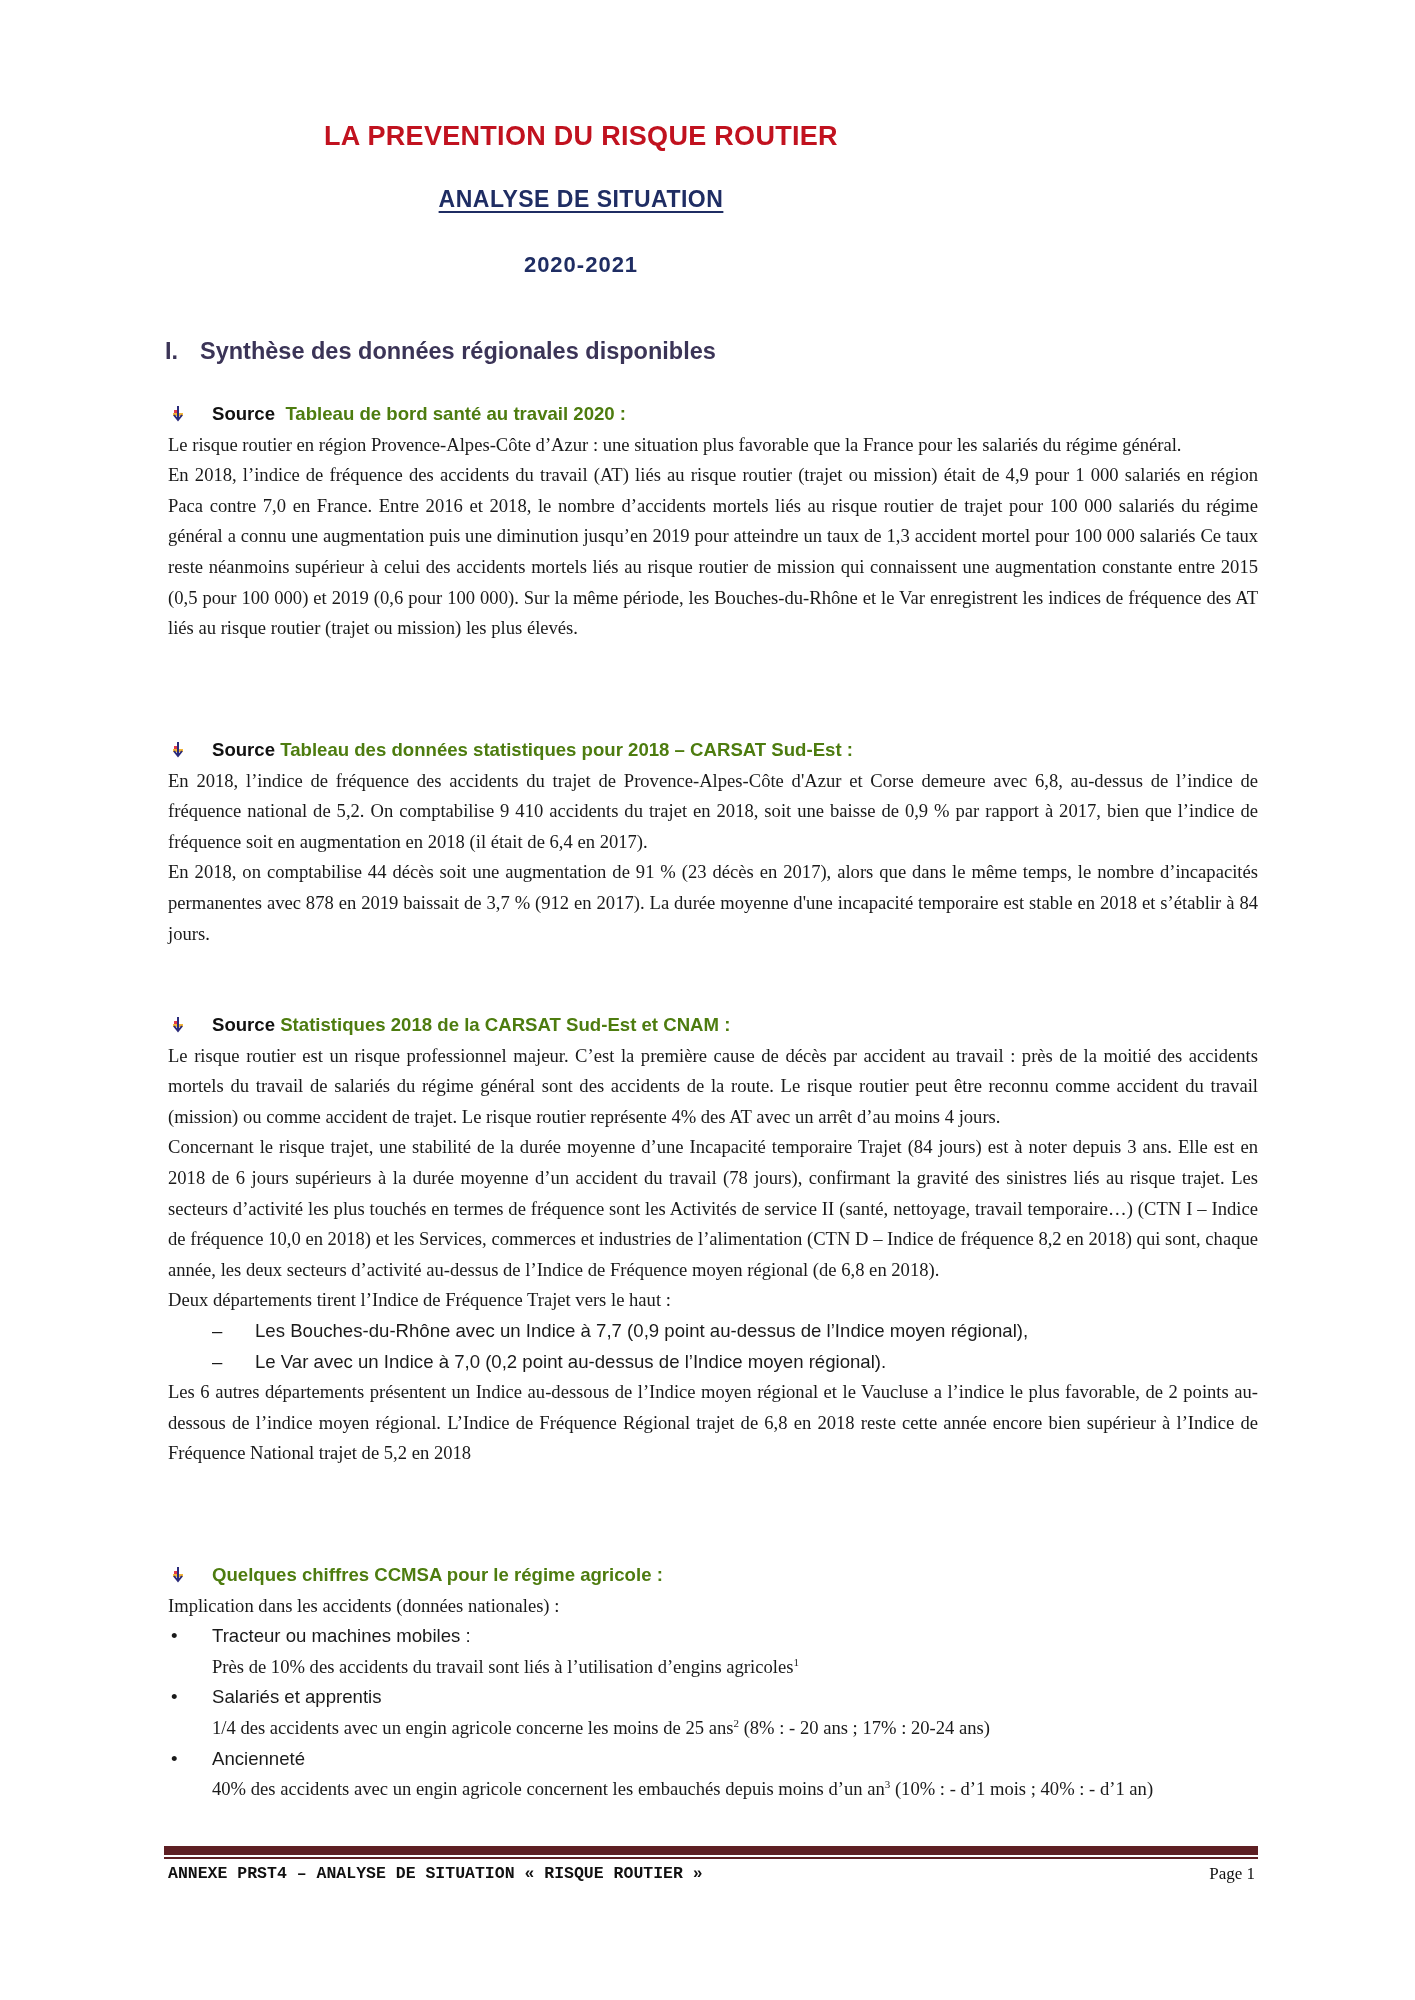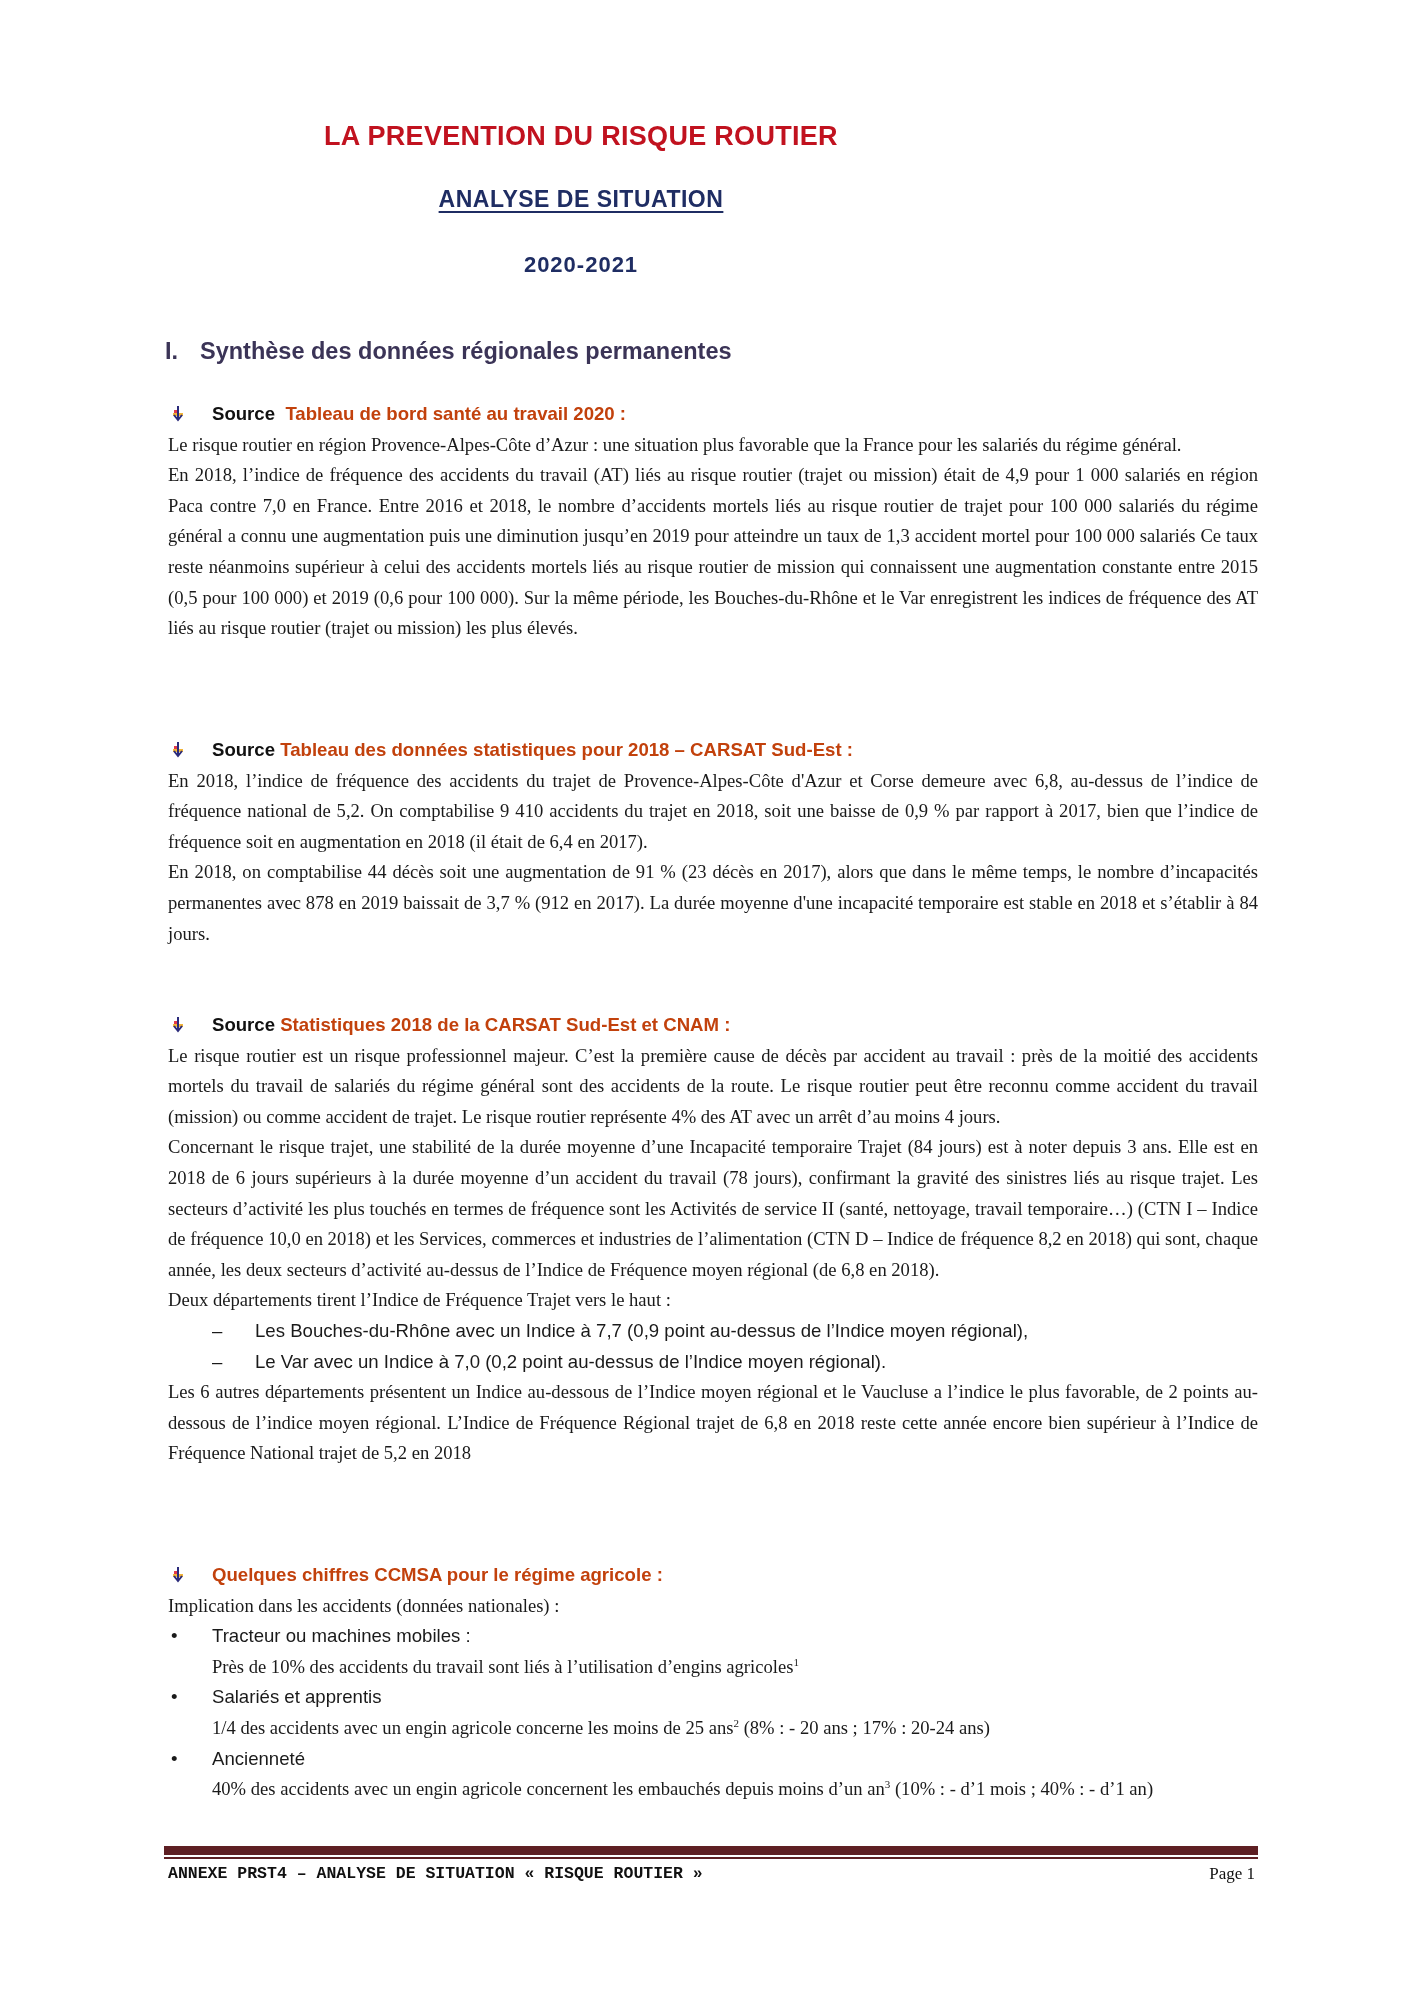--- a/index.html
+++ b/index.html
@@ -11,41 +11,41 @@
   .doc-subtitle { top:186px; font-size:23px; font-weight:bold; color:#1f2d63; letter-spacing:0.5px; }
   .doc-subtitle span { text-decoration:underline; text-decoration-thickness:2px; text-underline-offset:4px; }
   .doc-years { top:252px; font-size:22px; font-weight:bold; color:#1f2d63; letter-spacing:1px; }
   .section-heading { top:338px; left:165px; font-size:23.5px; font-weight:bold; color:#3b3457; }
   .section-heading .num { display:inline-block; width:35px; }
   .block { left:168px; width:1090px; font-size:18.6px; line-height:30.6px; }
   .block p { margin:0; text-align:justify;font-family:Liberation Serif, serif; }
   .source-line { position:relative; padding-left:44px; font-weight:bold; }
   .source-line .arrow { position:absolute; left:2px; top:0; width:16px; height:30px; }
   .source-line .src-label { color:#111;text-align:center; }
-  .source-line .src-title { color:#c2410c; }
+  .source-line .src-title { color:#4d7c0f; }
   .dash-item { position:relative; padding-left:87px; }
   .dash-item .dash { position:absolute; left:44px; }
   .bullet-item { position:relative; padding-left:44px; }
   .bullet-item .dot { position:absolute; left:3px; top:0; }
   .indent { padding-left:44px; }
   sup { font-size:11px; line-height:0; vertical-align:super; }
   .footer-bar { left:164px; top:1846px; width:1094px; height:9px; background:#5e1f23; }
   .footer-line { left:164px; top:1857px; width:1094px; height:2px; background:#5e1f23; }
   .footer-left { left:168px; top:1864px; font-size:16.5px; font-weight:bold; color:#111;font-family:Liberation Mono, monospace; }
   .footer-right { left:1150px; width:105px; text-align:right; top:1864px; font-size:17px; font-family:"Liberation Serif", serif; color:#111; }
 </style>
 </head>
 <body>
 
 <div class="abs center doc-title">LA PREVENTION DU RISQUE ROUTIER</div>
 <div class="abs center doc-subtitle"><span>ANALYSE DE SITUATION</span></div>
 <div class="abs center doc-years">2020-2021</div>
 
 <div class="abs section-heading">
-  <span class="num">I.</span><span>Synthèse des données régionales permanentes</span>
+  <span class="num">I.</span><span>Synthèse des données régionales disponibles</span>
 </div>
 
 <div class="abs block" style="top:399px;">
   <div class="source-line">
     <svg class="arrow" viewBox="0 0 16 30">
         <rect x="3" y="14" width="10" height="3" fill="#f2b53a"></rect>
         <rect x="4" y="11" width="4" height="3" fill="#e23b4a"></rect>
         <path d="M8 7 V20 M4 16 L8 21 L12 16" stroke="#2a2a7a" stroke-width="2" fill="none"></path>
       </svg>
     <span class="src-label">Source</span>&nbsp;&nbsp;<span class="src-title">Tableau de bord santé au travail 2020 :</span>

